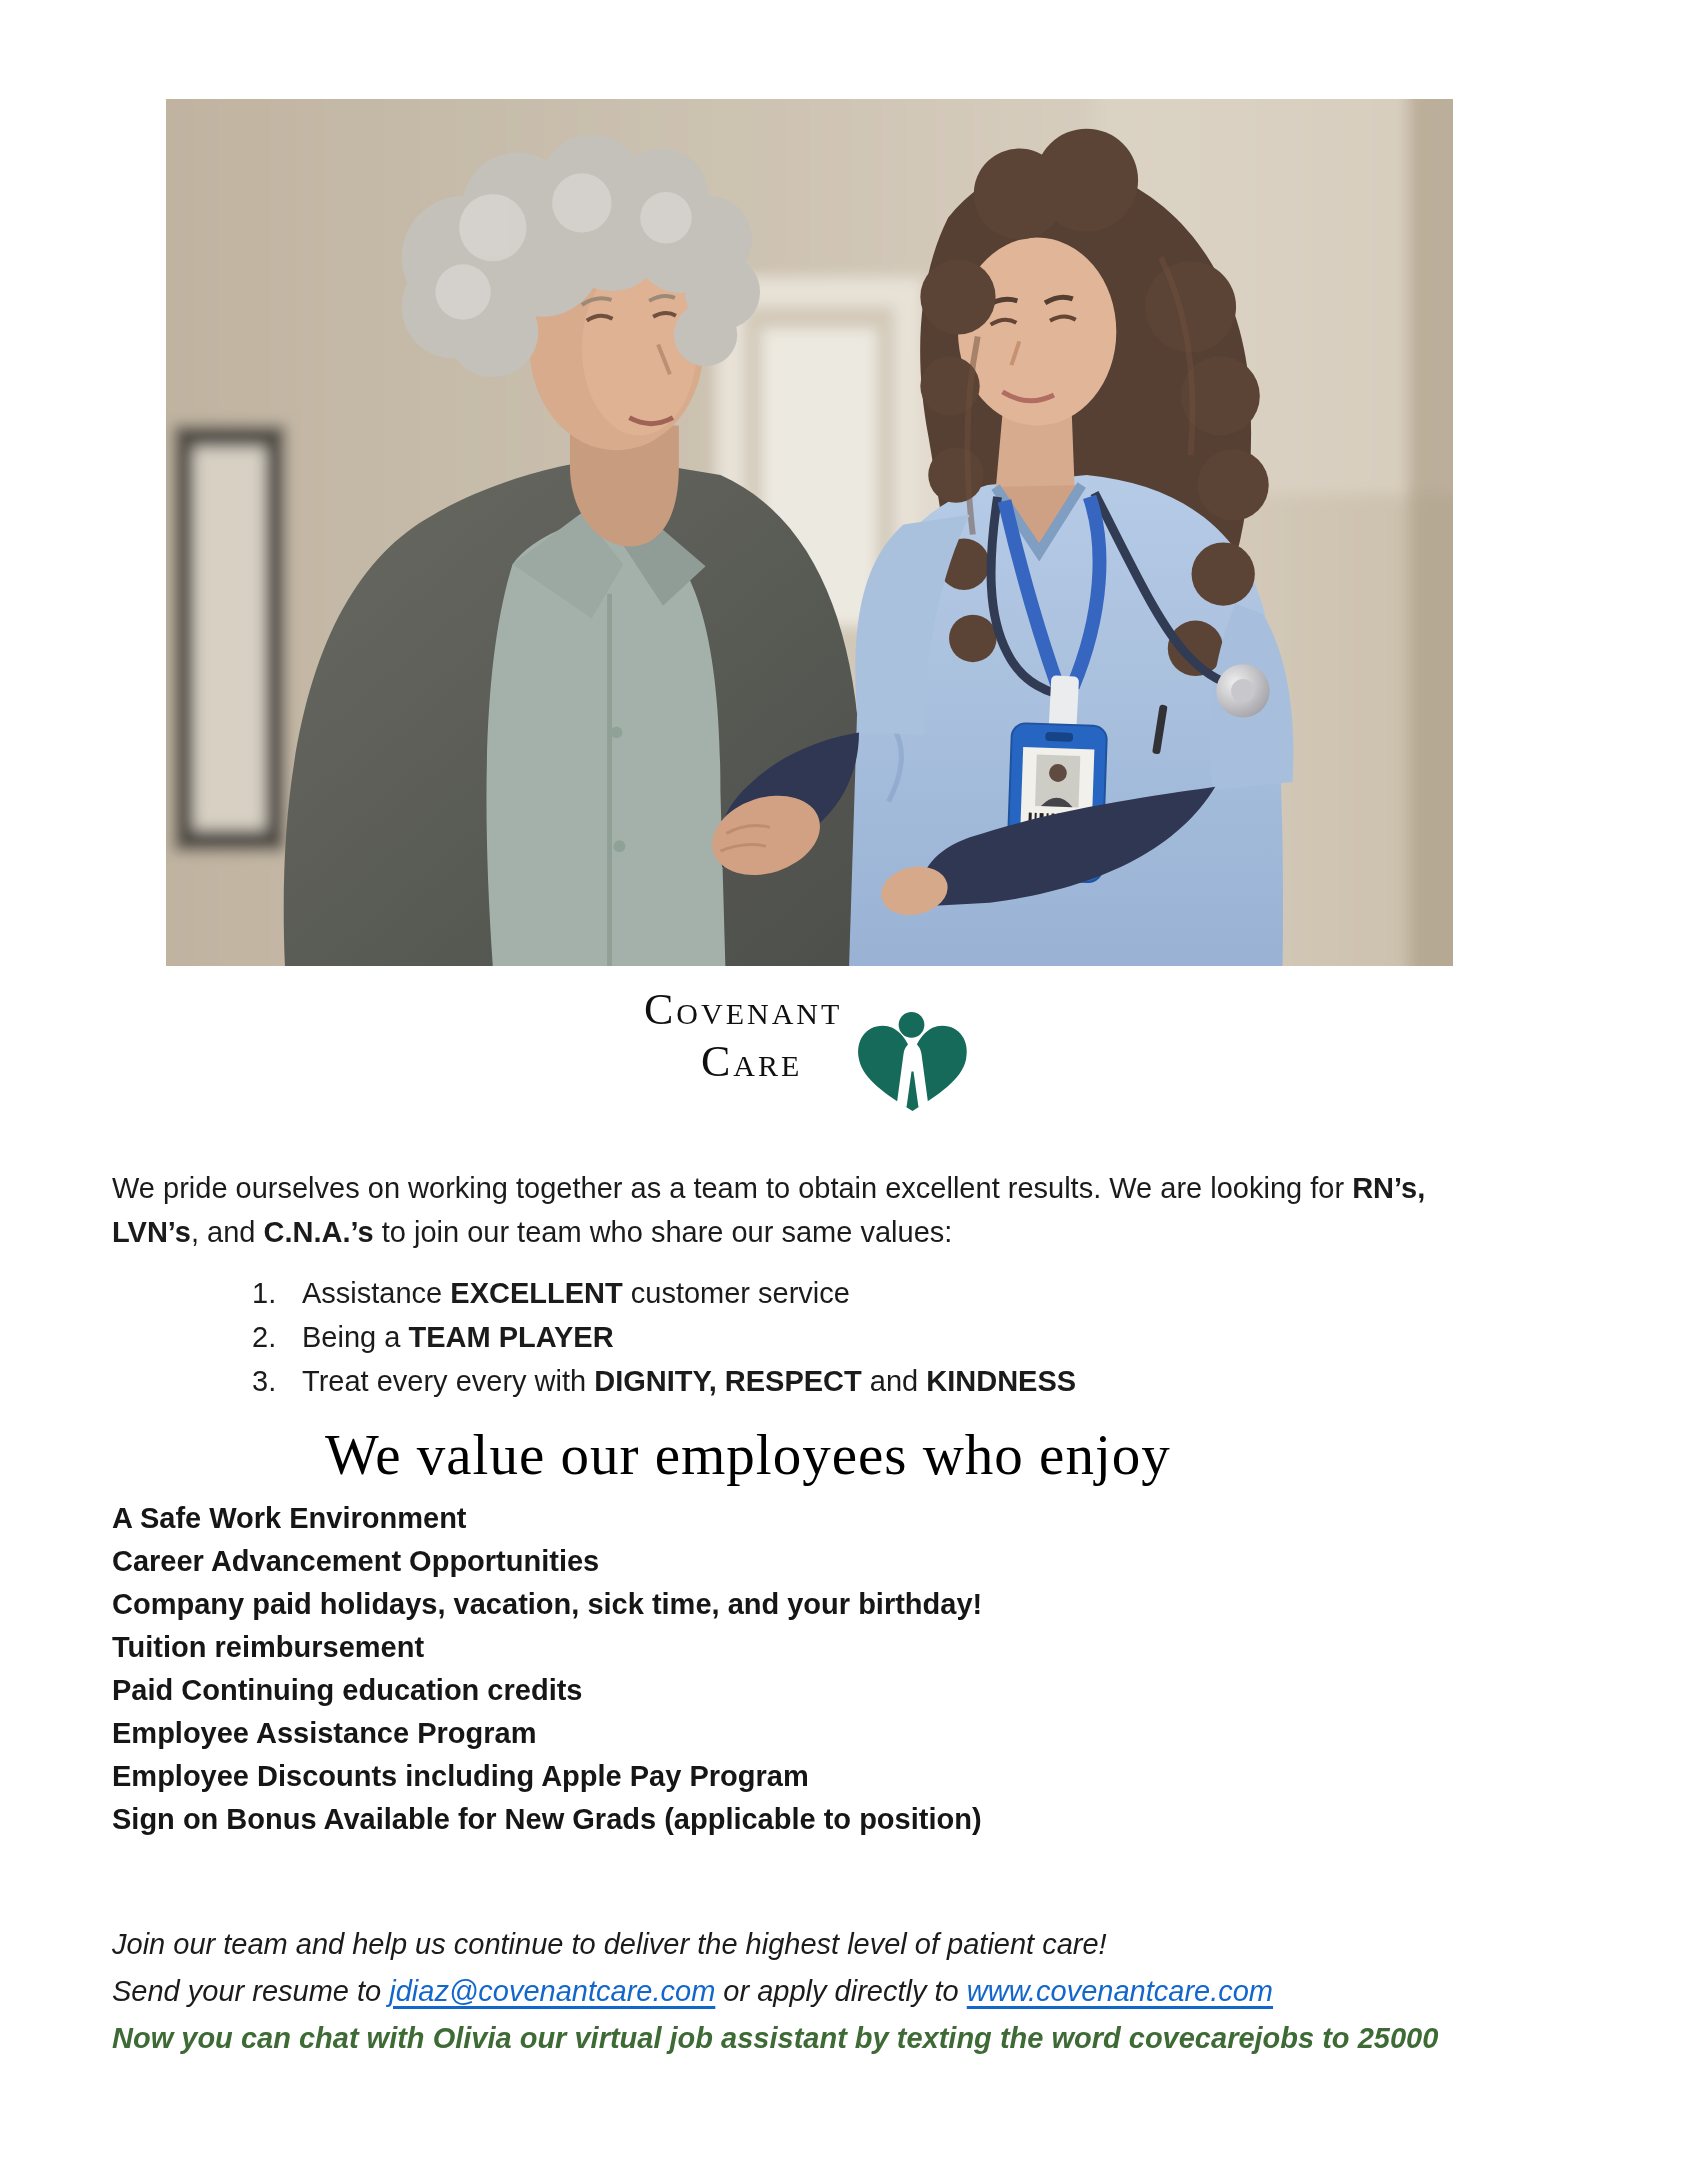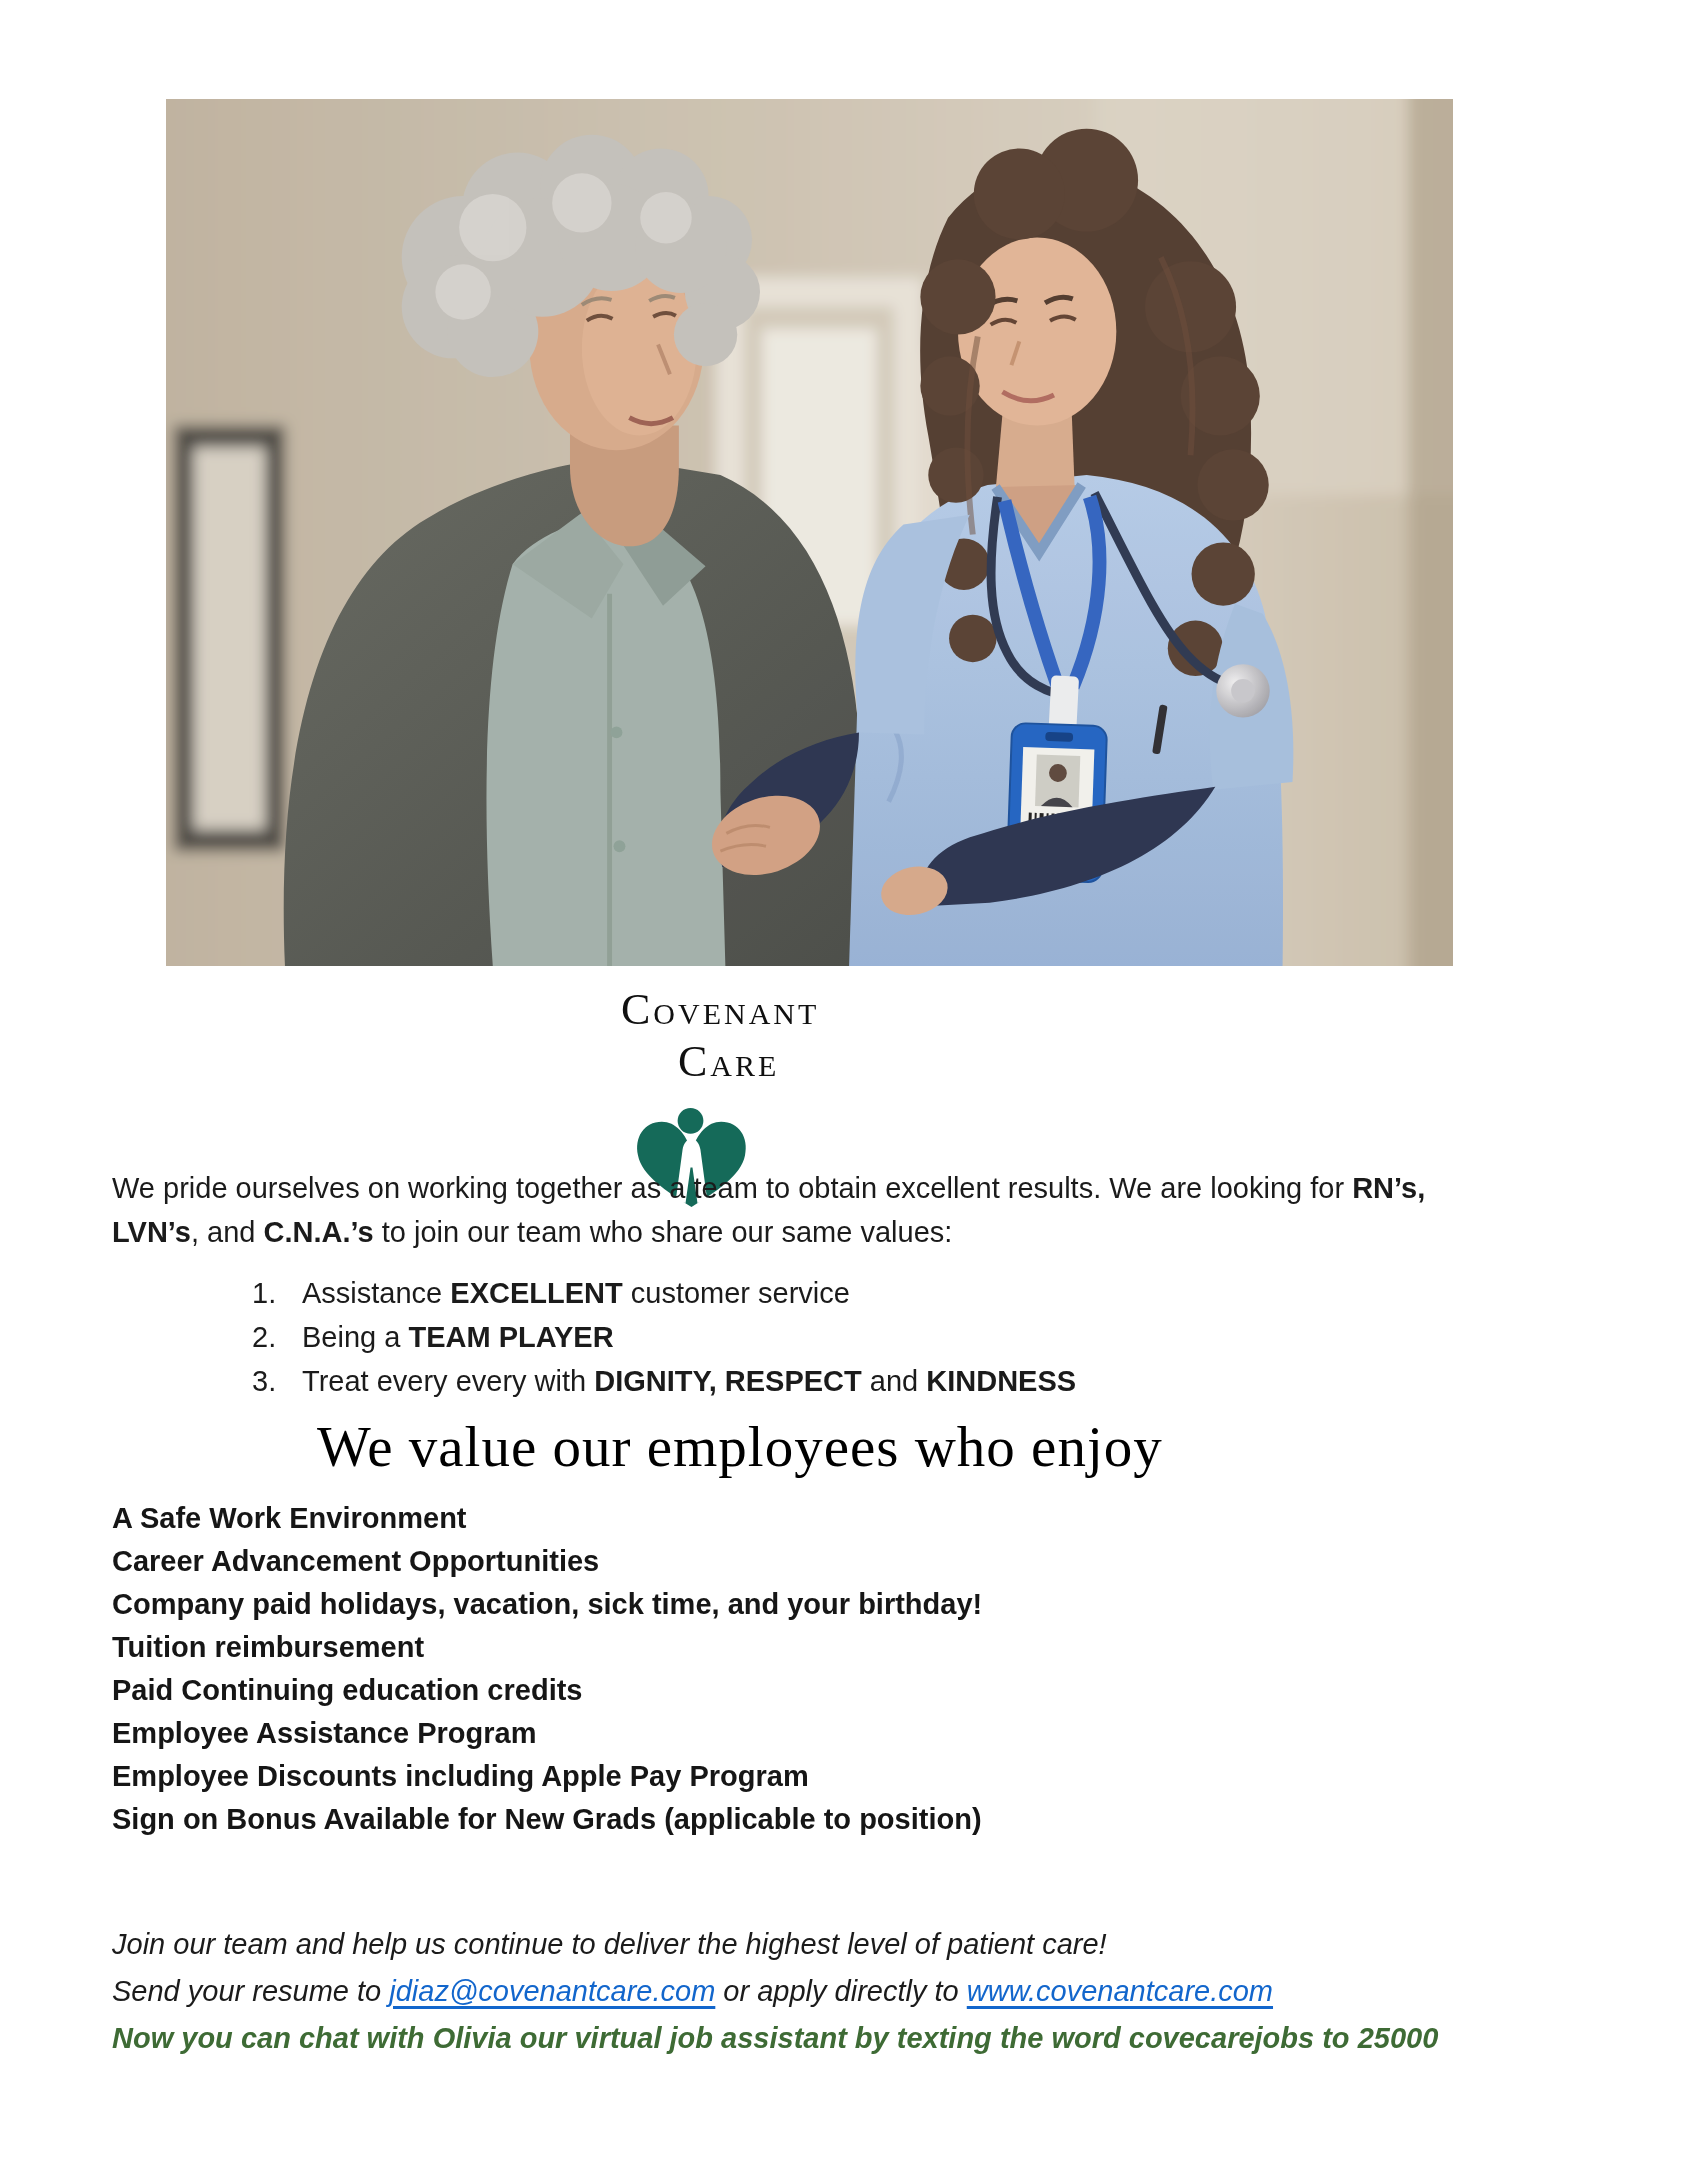--- a/index.html
+++ b/index.html
@@ -5,38 +5,38 @@
   html,body { margin:0; padding:0; background:#888; }
   .page {
     position:relative; width:1683px; height:2178px; background:#ffffff;
     font-family:"Liberation Sans", sans-serif; color:#1b1b1b; overflow:hidden;
     margin:0 auto;
   }
   .photo { position:absolute; left:166px; top:99px; width:1287px; height:867px; }
   .photo svg { display:block; width:100%; height:100%; }
 
   
-  .logo { position:absolute; left:621px; top:988px; display:flex; align-items:flex-start;flex-direction:column; }
+  .logo { position:absolute; left:644px; top:988px; display:flex; align-items:flex-start; }
   .logo-text { font-family:"Liberation Serif", serif; color:#101010; line-height:1; }
   .lw { white-space:nowrap; letter-spacing:3px; }
   .lw .big  { font-size:44px; }
   .lw .small{ font-size:30px; }
   .lw2 { margin-left:57px; margin-top:8px; }
   .heart-svg { width:125px; height:103px; margin-left:8px; margin-top:22px; }
 
   
   .intro { position:absolute; left:112px; top:1166px; width:1475px; font-size:29px; line-height:44px; }
   .b { font-weight:700; }
 
   .values { position:absolute; left:252px; top:1271px; margin:0; padding:0; list-style:none; font-size:29px; line-height:44px; }
   .value-item { display:flex; }
   .value-item .num { width:50px; }
 
   .heading {
-    position:absolute; left:309px; top:1406px; margin:8px;
+    position:absolute; left:309px; top:1406px; margin:16px;
     font-family:"Liberation Serif", serif; font-weight:400;
     font-size:57px; letter-spacing:1px; color:#000;
     white-space:nowrap;
     text-align:right;
   }
 
   .benefits { position:absolute; left:112px; top:1497px; margin:0; padding:0; list-style:none;
     font-size:29px; font-weight:700; line-height:43px; color:#161616; }
 
   .closing { position:absolute; left:112px; top:1921px; font-size:29px; line-height:47px; width:1505px;font-style:italic; }

